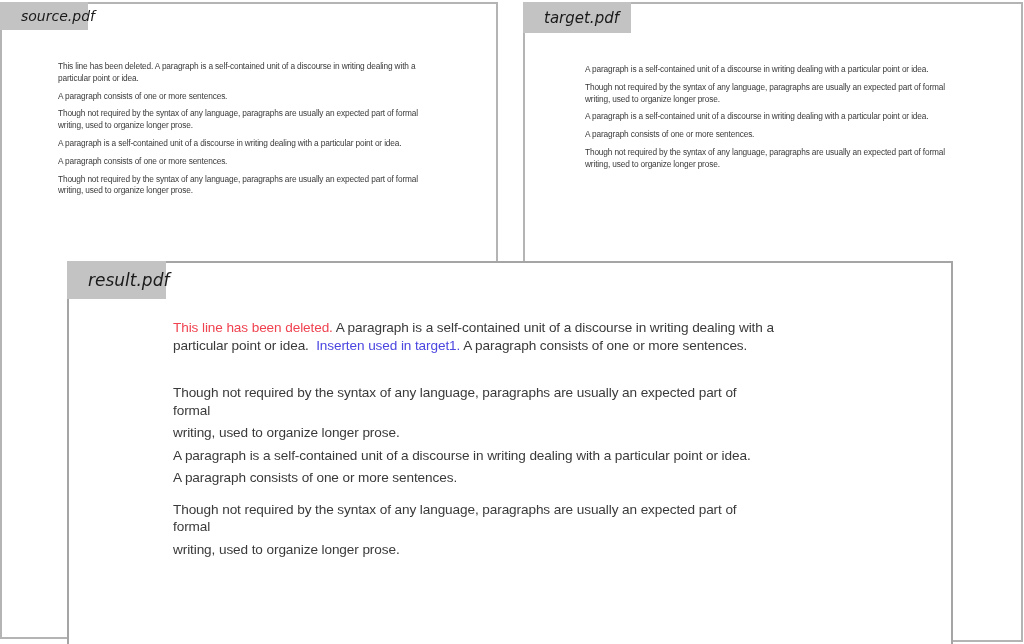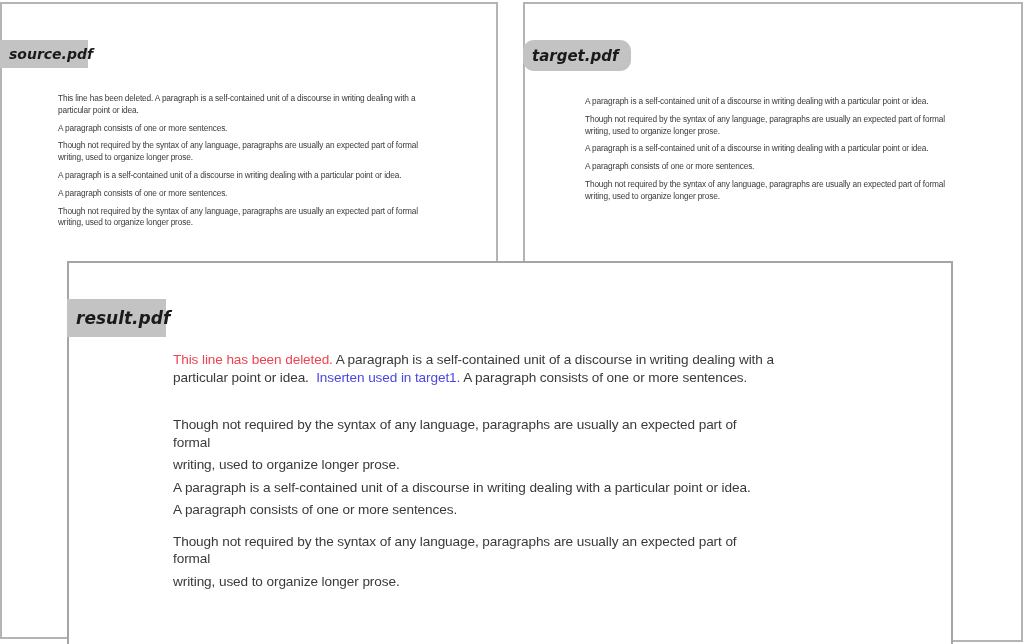--- a/index.html
+++ b/index.html
@@ -23,36 +23,34 @@
   }
   #source-panel { left: 0px;   top: 2px;   width: 498px; height: 637px; }
   #target-panel { left: 523px; top: 2px;   width: 500px; height: 640px; }
   #result-panel { left: 67px;  top: 261px; width: 886px; height: 432px; border-color: #a5a5a5; }
 
   .doc-label {
     position: absolute;
     background: var(--label-background, #c3c3c3);
     color: var(--label-text, #1a1a1a);
     font-family: "DejaVu Sans", "Liberation Sans", sans-serif;
-    font-weight: bold;
+    font-weight: normal;
     font-style: italic;
     display: flex;
     align-items: center;
-    padding-left: 9px;
+    padding-left: 21px;
     box-sizing: border-box;
-    margin-top: 38px;
   }
   #source-label { left: -2px; top: -2px; width: 88px;  height: 28px; font-size: 14px; }
-  #target-label { left: -2px; top: -2px; width: 108px; height: 31px; font-size: 15px; border-radius: 11px; }
+  #target-label { left: -2px; top: -2px; width: 108px; height: 31px; font-size: 15px; }
   #result-label { left: -2px; top: -2px; width: 99px;  height: 38px; font-size: 17px; }
 
   .doc-text {
     position: absolute;
     color: var(--body-text, #3a3a3a);
-    margin-top: 32px;
   }
   #source-text, #target-text {
     width: 410px;
     font-size: 8.3px;
     line-height: 11.8px;
     letter-spacing: -0.15px;
   }
   #source-text { left: 56px; top: 57px; }
   #target-text { left: 60px; top: 60px; }
   #result-text {

